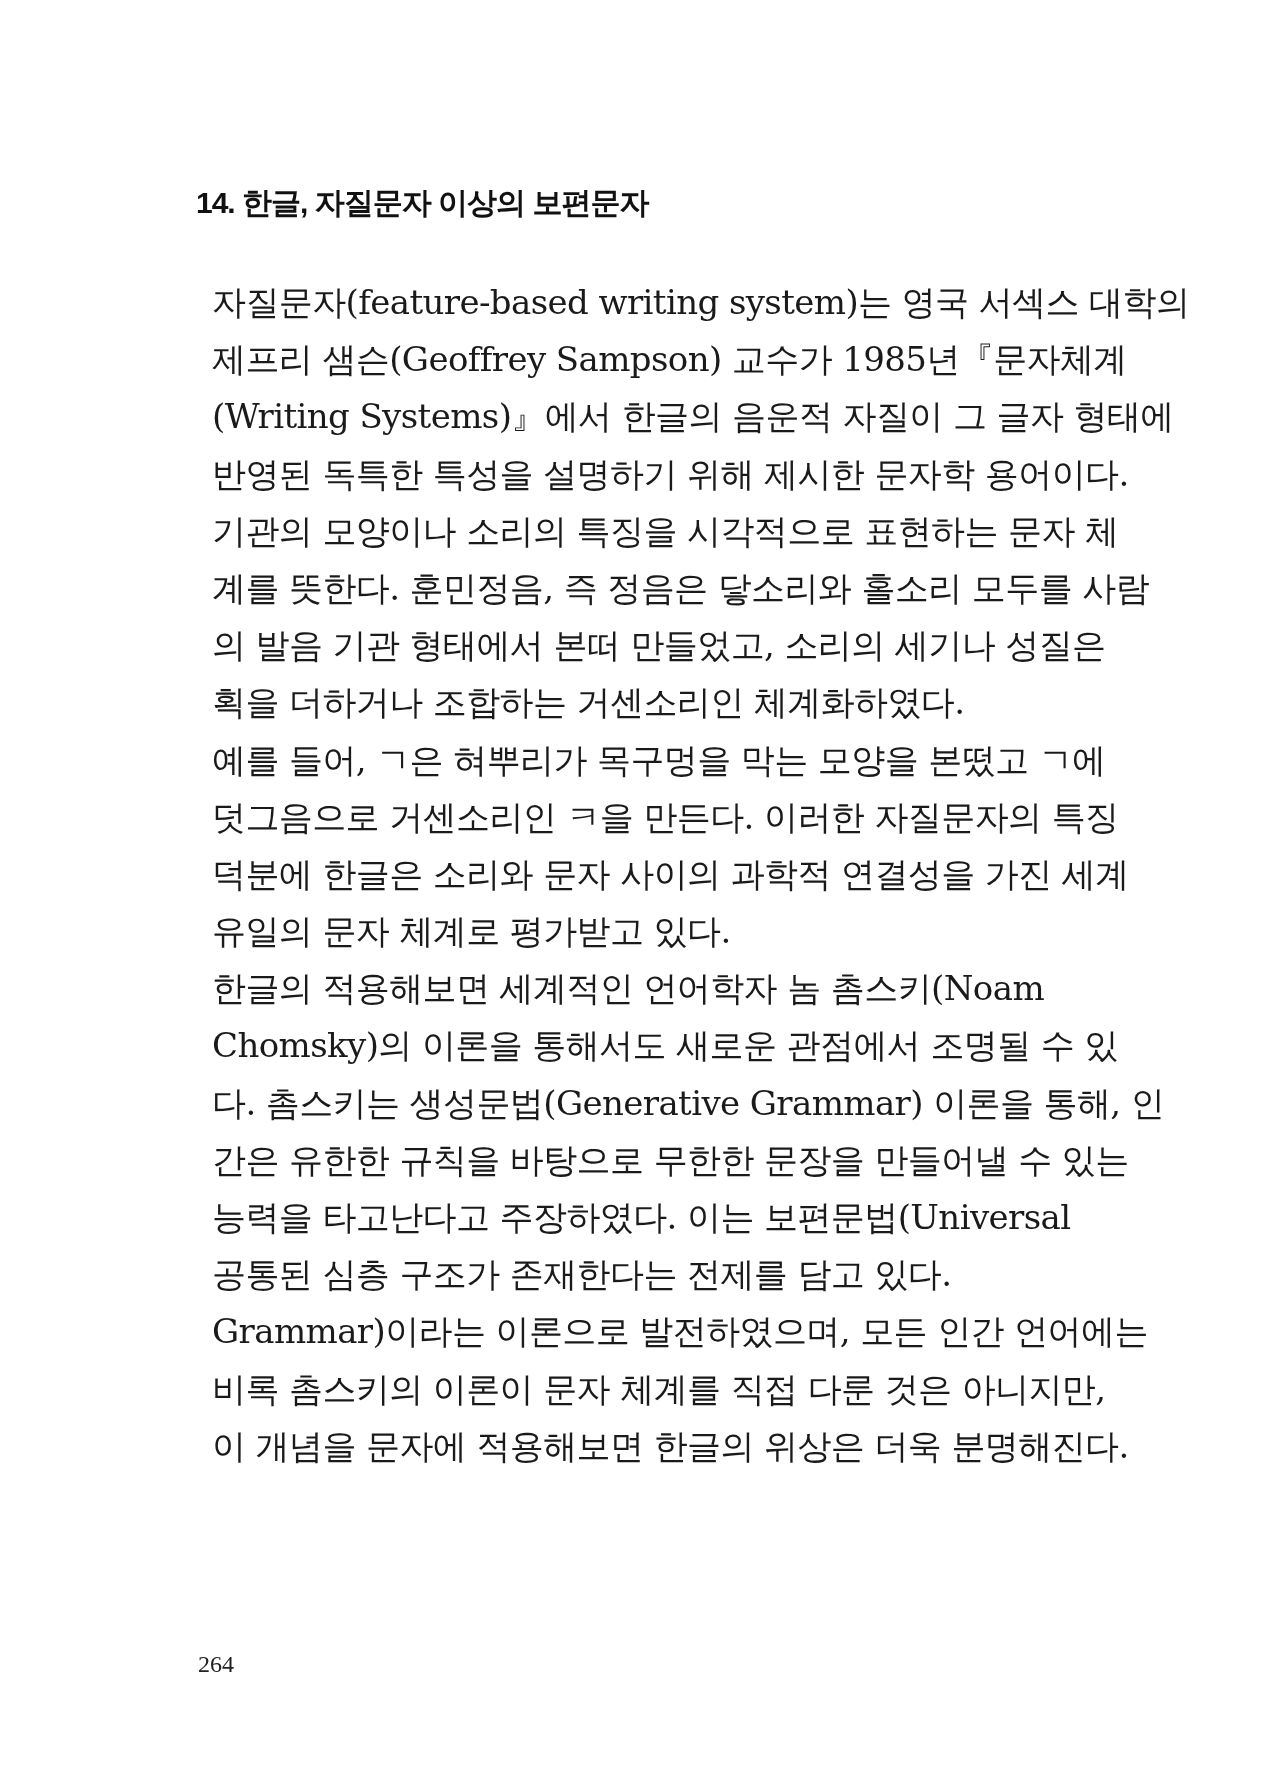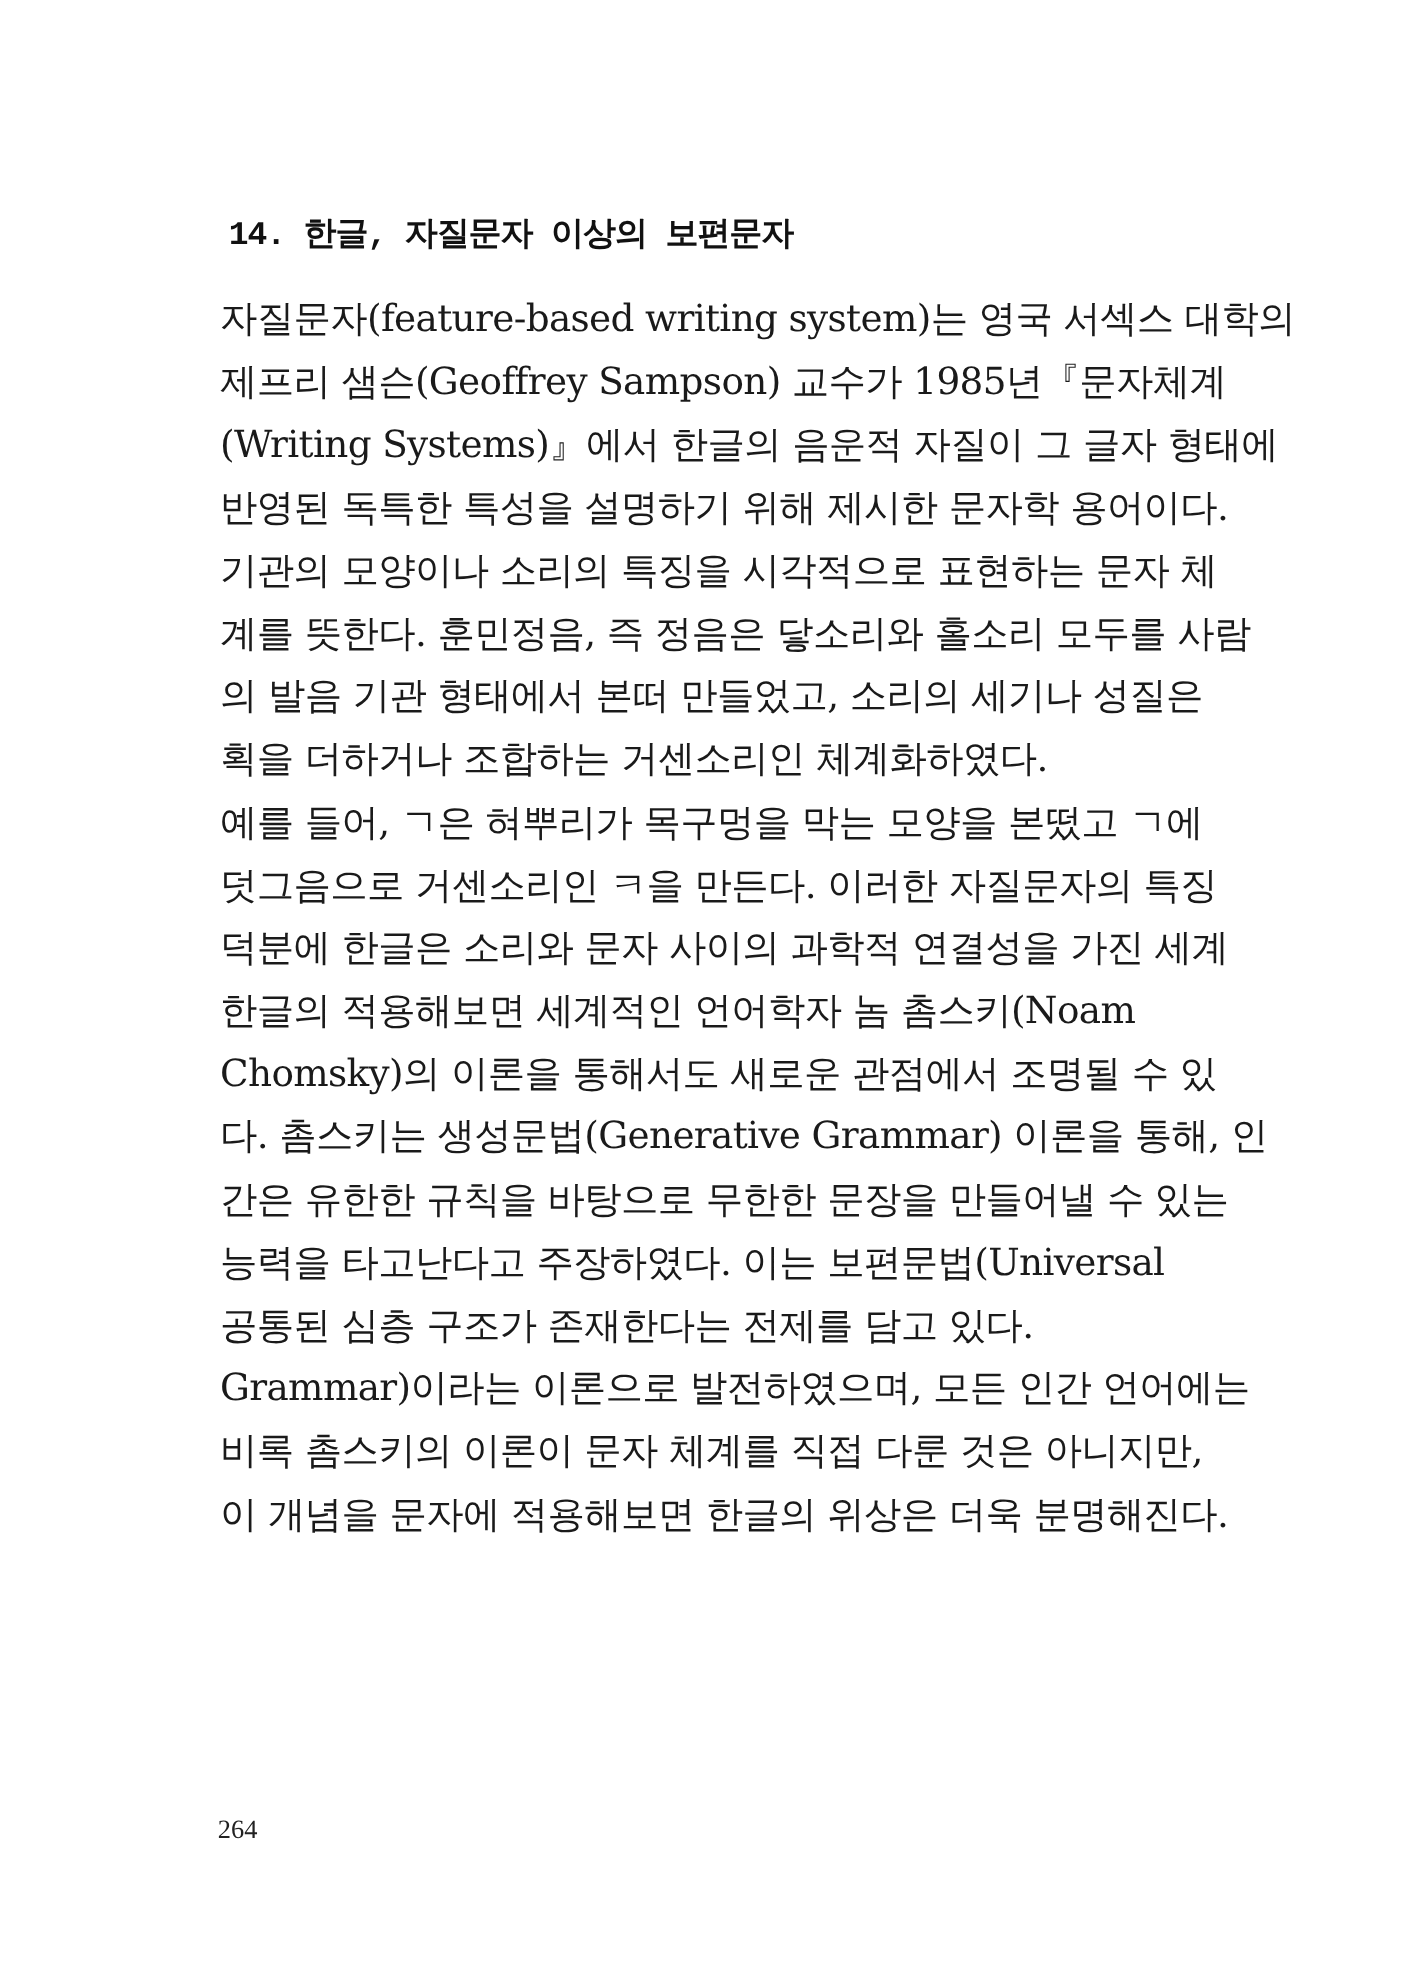--- a/index.html
+++ b/index.html
@@ -18,35 +18,35 @@
       position: absolute;
       left: 0; top: 0;
       width: 1280px;
       height: 1791px;
       background: #ffffff;
     }
     .chapter-title {
       position: absolute;
       left: 196px;
       top: 183px;
-      margin: 12px;
-      font-family: Liberation Mono, monospace;
+      margin: 0;
+      font-family: Liberation Sans, sans-serif;
       font-weight: bold;
       font-size: 30px;
       letter-spacing: -1px;
       line-height: 40px;
       color: #111111;
       white-space: nowrap;
     }
     .body-text {
       position: absolute;
       left: 196px;
       top: 258px;
       width: 940px;
-      margin: 4px;
+      margin: 16px;
     }
     .line {
       display: block;
       font-family: "DejaVu Serif", "Liberation Serif", serif;
       font-size: 34px;
       line-height: 57.2px;
       height: 57.2px;
       color: #1a1a1a;
       white-space: nowrap;
       letter-spacing: -0.6px;
@@ -73,20 +73,21 @@
     <span class="line">제프리 샘슨(Geoffrey Sampson) 교수가 1985년『문자체계</span>
     <span class="line">(Writing Systems)』에서 한글의 음운적 자질이 그 글자 형태에</span>
     <span class="line">반영된 독특한 특성을 설명하기 위해 제시한 문자학 용어이다.</span>
     <span class="line">기관의 모양이나 소리의 특징을 시각적으로 표현하는 문자 체</span>
     <span class="line">계를 뜻한다. 훈민정음, 즉 정음은 닿소리와 홀소리 모두를 사람</span>
     <span class="line">의 발음 기관 형태에서 본떠 만들었고, 소리의 세기나 성질은</span>
     <span class="line">획을 더하거나 조합하는 거센소리인 체계화하였다.</span>
     <span class="line">예를 들어, ㄱ은 혀뿌리가 목구멍을 막는 모양을 본떴고 ㄱ에</span>
     <span class="line">덧그음으로 거센소리인 ㅋ을 만든다. 이러한 자질문자의 특징</span>
     <span class="line">덕분에 한글은 소리와 문자 사이의 과학적 연결성을 가진 세계</span>
+    <span class="line">유일의 문자 체계로 평가받고 있다.</span>
     <span class="line">한글의 적용해보면 세계적인 언어학자 놈 촘스키(Noam</span>
     <span class="line">Chomsky)의 이론을 통해서도 새로운 관점에서 조명될 수 있</span>
     <span class="line">다. 촘스키는 생성문법(Generative Grammar) 이론을 통해, 인</span>
     <span class="line">간은 유한한 규칙을 바탕으로 무한한 문장을 만들어낼 수 있는</span>
     <span class="line">능력을 타고난다고 주장하였다. 이는 보편문법(Universal</span>
     <span class="line">공통된 심층 구조가 존재한다는 전제를 담고 있다.</span>
     <span class="line">Grammar)이라는 이론으로 발전하였으며, 모든 인간 언어에는</span>
     <span class="line">비록 촘스키의 이론이 문자 체계를 직접 다룬 것은 아니지만,</span>
     <span class="line">이 개념을 문자에 적용해보면 한글의 위상은 더욱 분명해진다.</span>
   </div>

